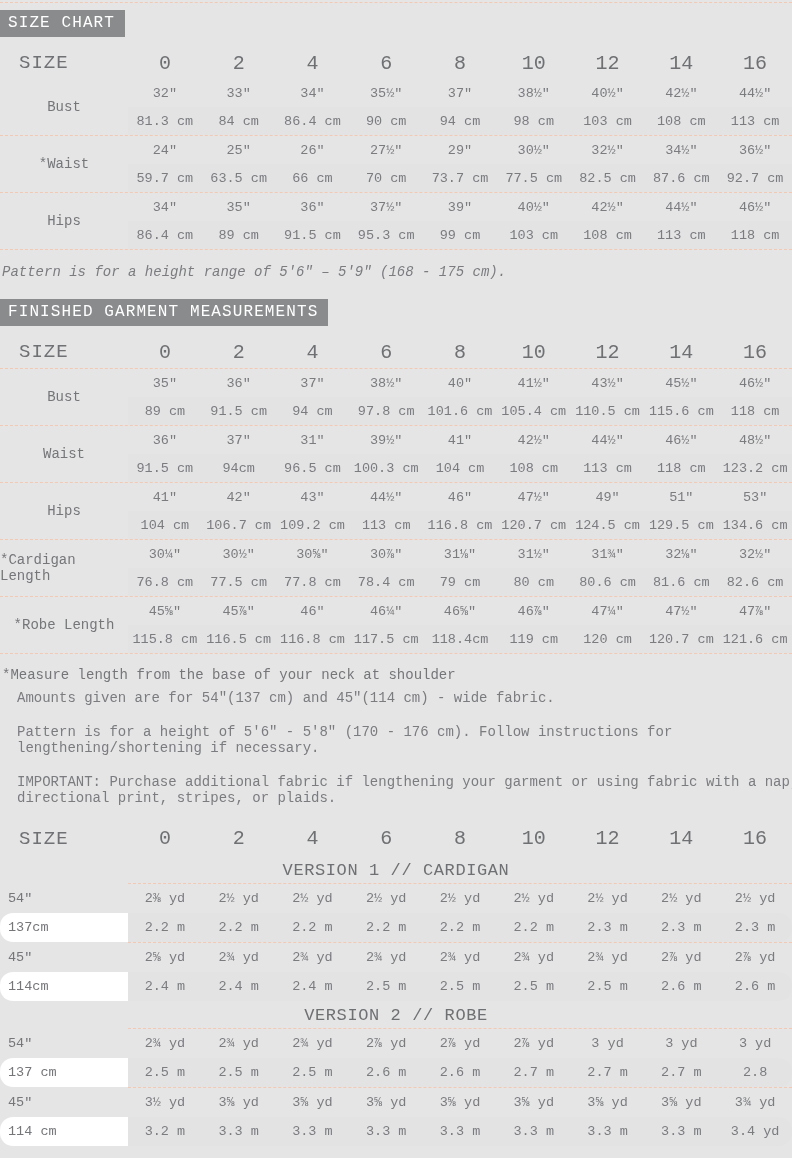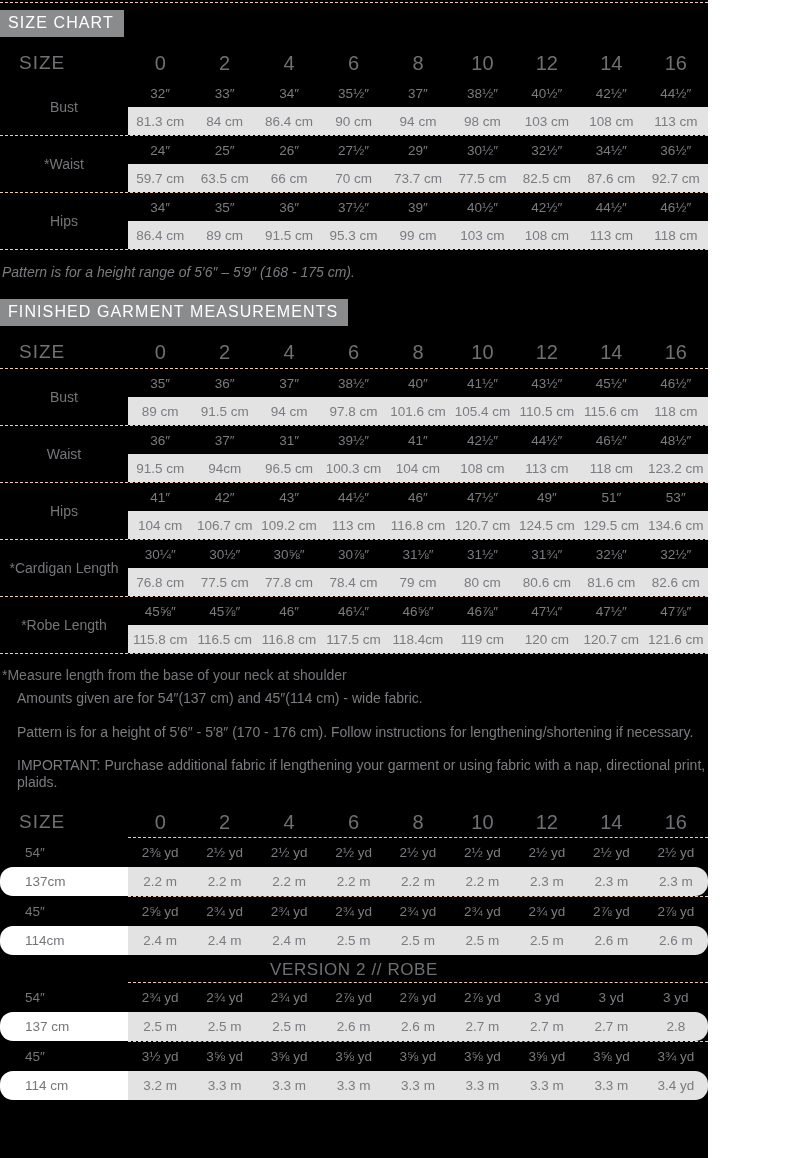--- a/index.html
+++ b/index.html
@@ -1,19 +1,19 @@
 <!DOCTYPE html>
 <html><head>
 <meta charset="utf-8">
 <style>
   html,body { margin:0; padding:0; background:#ffffff; }
   .page {
-    position:relative; width:708px; height:1158px; overflow:hidden;
-    background:#000000; color:#7b7c80;
-    font-family:Liberation Sans, sans-serif;
+    position:relative; width:792px; height:1158px; overflow:hidden;
+    background:#e5e5e5; color:#7b7c80;
+    font-family:Liberation Mono, monospace;
   }
   .top-dash { margin-top:2px; border-top:1px dashed #f3c9b3; height:0; }
 
   .hdr-box {
     display:inline-block; background:#8a8b8d; color:#ffffff;
     font-size:16px; letter-spacing:1.1px; padding:4px 10px 5px 8px;
   }
   .s1-hdr { margin:7px 0 0 0; }
   .s2-hdr { margin:19px 0 0 0; }
   .s3-hdr { margin:30px 0 0 0; }
@@ -44,21 +44,21 @@
   .intro { margin-top:7px; }
   .important { margin-top:13px; }
 
   .vheading { text-align:center; font-size:17px; letter-spacing:.6px; color:#6e7073;
               height:25px; line-height:25px; }
   .v1-heading { margin-top:4px; }
   .v2-heading { margin-top:2px; }
   .hdash { margin-left:128px; border-top:1px dashed #f3c9b3; height:0; }
   .frow { display:grid; grid-template-columns:128px repeat(9,1fr); height:29px; align-items:center; }
   .frow.shaded { background:linear-gradient(90deg,#ffffff 128px,#e3e3e4 128px);border-radius:13px; }
-  .flabel { font-size:13.5px; padding-left:25px; color:#75767a; }
+  .flabel { font-size:13.5px; padding-left:8px; color:#75767a; }
   .fcell { text-align:center; font-size:13.5px; white-space:nowrap; color:#7b7c80; }
 </style>
 </head>
 <body>
 
 <div class="page">
 
   <div class="top-dash"></div>
 
   <div>
@@ -326,20 +326,21 @@
         <div class="size-num">4</div>
         <div class="size-num">6</div>
         <div class="size-num">8</div>
         <div class="size-num">10</div>
         <div class="size-num">12</div>
         <div class="size-num">14</div>
         <div class="size-num">16</div>
       </div>
     <div>
         <div class="vblock">
+          <div class="vheading v1-heading">VERSION 1 // CARDIGAN</div>
           <div class="hdash"></div>
           <div class="frow">
             <div class="flabel">54″</div>
             <div class="fcell">2⅜ yd</div>
             <div class="fcell">2½ yd</div>
             <div class="fcell">2½ yd</div>
             <div class="fcell">2½ yd</div>
             <div class="fcell">2½ yd</div>
             <div class="fcell">2½ yd</div>
             <div class="fcell">2½ yd</div>

